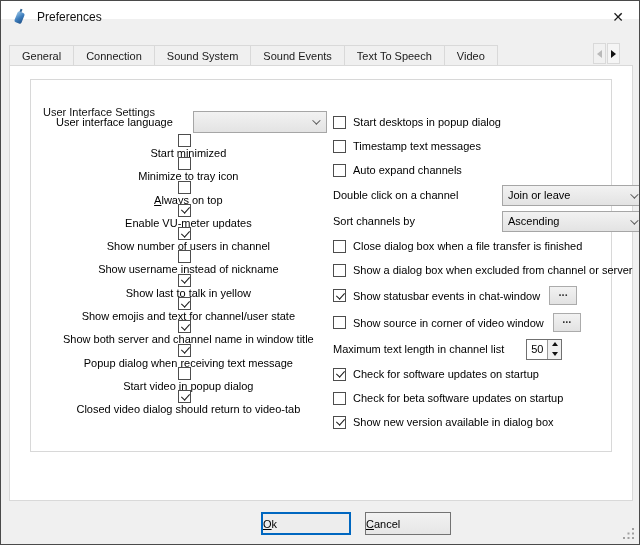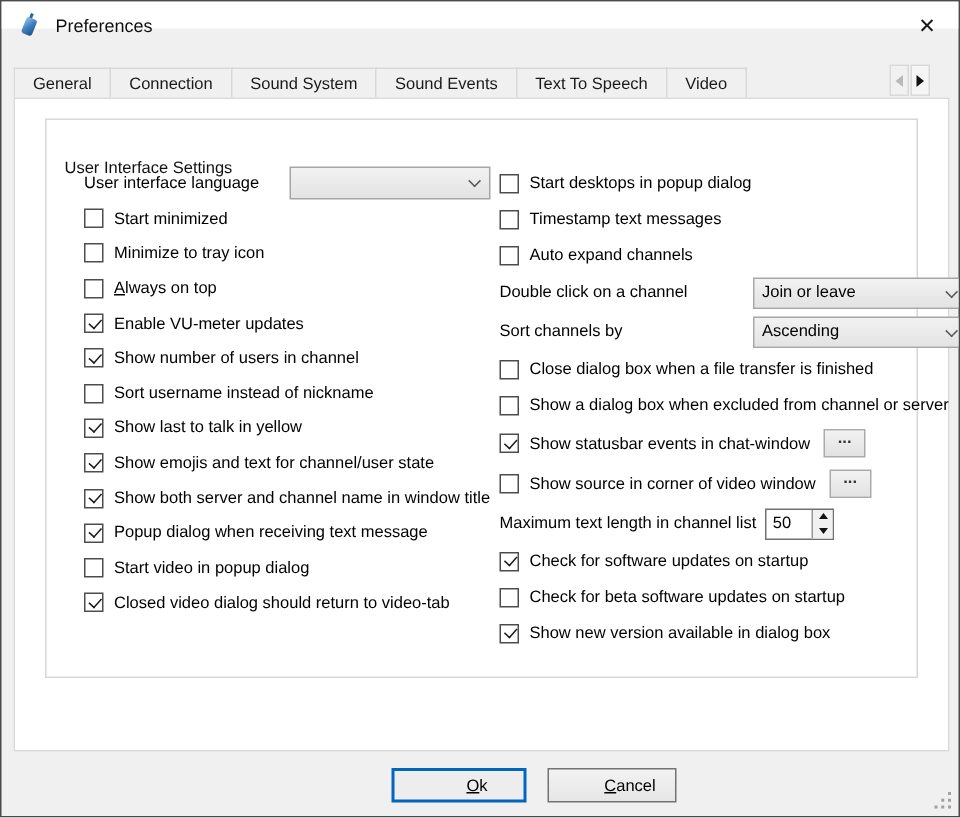--- a/index.html
+++ b/index.html
@@ -54,49 +54,49 @@
 
   .combo { background:linear-gradient(#f2f2f2,#e3e3e3); border:1px solid #a6a6a6;
            position:relative; display:flex; align-items:center; padding-left:5px; }
   .combo .chev { position:absolute; right:8px; top:7px; width:6px; height:6px;
            border-right:1.4px solid #5a5a5a; border-bottom:1.4px solid #5a5a5a; transform:rotate(45deg) translateY(-2px); }
 
   .more-btn { margin-left:9px; width:28px; height:19px; background:linear-gradient(#f2f2f2,#e2e2e2);
               border:1px solid #ababab; display:flex; align-items:flex-start; justify-content:center;
               font-weight:bold; color:#333; line-height:11px; }
 
-  .spin { margin-left:6px; width:46px; height:21px; border:1px solid #707070; background:#fff;
+  .spin { margin-left:22px; width:36px; height:21px; border:1px solid #707070; background:#fff;
           display:flex; }
   .spin-val { flex:1; padding:3px 0 0 4px; }
   .spin-btns { width:14px; border-left:1px solid #9a9a9a; display:flex; flex-direction:column; background:#f0f0f0; }
   .spin-up, .spin-dn { flex:1; display:flex; align-items:center; justify-content:center; }
   .spin-up::after { content:""; border-left:3.5px solid transparent; border-right:3.5px solid transparent;
                     border-bottom:4px solid #111; }
   .spin-dn::after { content:""; border-left:3.5px solid transparent; border-right:3.5px solid transparent;
                     border-top:4px solid #111; }
 
   
   .lang-label { position:absolute; left:25px; top:36px; }
   .lang-combo { position:absolute; left:162px; top:31px; width:134px; height:22px; }
   .left-list { position:absolute; left:25px; top:54px; }
-  .left-list .cb-row { height:23.3px; }
+  .left-list .cb-row { height:23.3px;flex-direction:column; }
 
   
   .right-rows { position:absolute; left:302px; top:30px; width:312px; }
   .right-rows .row { display:flex; align-items:center; }
   .right-rows .row.h24 { height:24px; }
   .right-rows .row.h26 { height:26px; }
   .right-rows .row.h27 { height:27px; }
   .right-rows .inline-label { white-space:nowrap; }
   .right-rows .combo { width:143px; height:21px; }
   .right-rows .combo-spacer { flex:1; }
 
   
   .btn { position:absolute; top:511px; height:23px; display:flex; align-items:center;
-         justify-content:center; background:linear-gradient(#f2f2f2,#e6e6e6);padding-left:24px; }
+         background:linear-gradient(#f2f2f2,#e6e6e6); }
   .btn-ok { left:260px; width:90px; border:2px solid #0067c0; background:#ededed; }
   .btn-cancel { left:364px; width:86px; border:1px solid #737373; }
 
   .grip { position:absolute; right:4px; bottom:4px; width:12px; height:12px; }
   .grip::after { content:""; position:absolute; left:0; top:0; width:2px; height:2px; background:transparent;
      box-shadow: 9px 0 0 #a0a0a0, 4.5px 4.5px 0 #a0a0a0, 9px 4.5px 0 #a0a0a0,
                  0 9px 0 #a0a0a0, 4.5px 9px 0 #a0a0a0, 9px 9px 0 #a0a0a0; }
 </style>
 </head>
 <body>
@@ -178,21 +178,21 @@
           <div class="cb-row">
             <span class="cb checked"></span>
             <span class="cb-label">Enable VU-meter updates</span>
           </div>
           <div class="cb-row">
             <span class="cb checked"></span>
             <span class="cb-label">Show number of users in channel</span>
           </div>
           <div class="cb-row">
             <span class="cb"></span>
-            <span class="cb-label">Sort username instead of nickname</span>
+            <span class="cb-label">Show username instead of nickname</span>
           </div>
           <div class="cb-row">
             <span class="cb checked"></span>
             <span class="cb-label">Show last to talk in yellow</span>
           </div>
           <div class="cb-row">
             <span class="cb checked"></span>
             <span class="cb-label">Show emojis and text for channel/user state</span>
           </div>
           <div class="cb-row">

